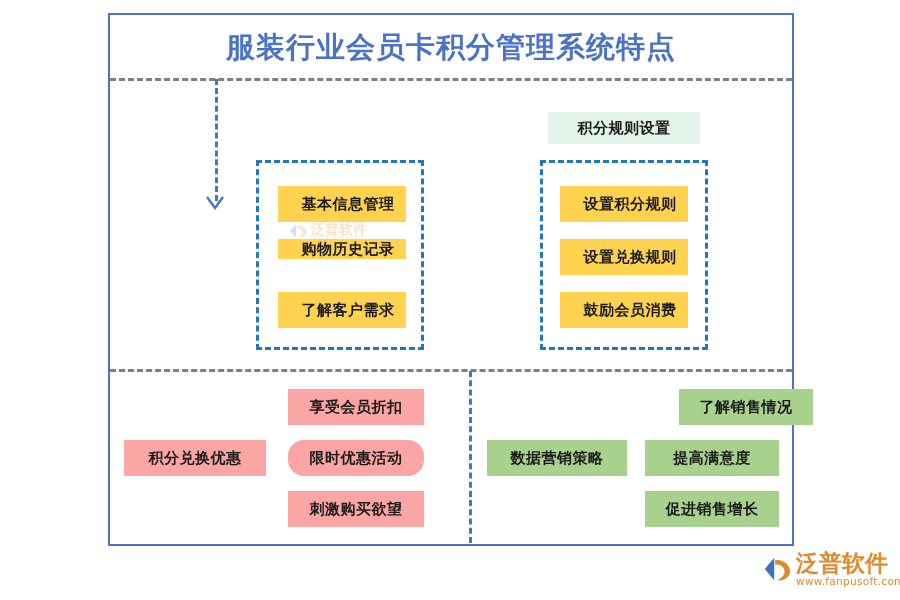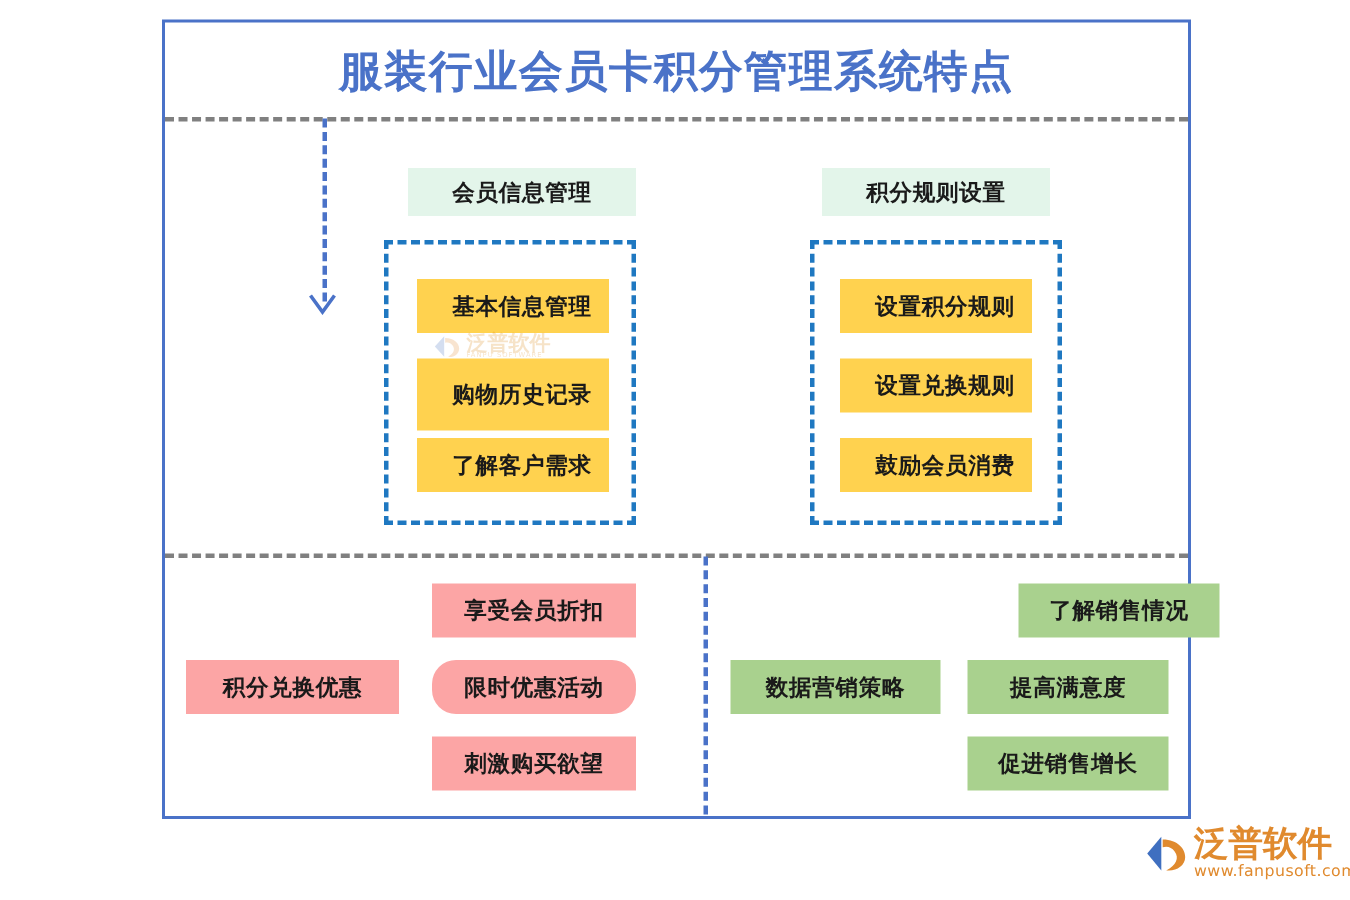--- a/index.html
+++ b/index.html
@@ -131,26 +131,25 @@
 
   <div class="arrow-line"></div>
   <div class="arrow-head">
     <svg viewBox="0 0 18 14" width="18" height="14">
       <polyline points="1,1 9,12 17,1" fill="none" stroke="#4a72c8" stroke-width="2.4"></polyline>
     </svg>
   </div>
 
   <div class="vdash"></div>
 
-  <div class="box mint" style="left:272px; top:112px; width:152px; height:32px;">会员信息管理</div>
 
   <div class="group-dashed" style="left:256px; top:160px; width:168px; height:190px;"></div>
 
   <div class="box yellow" style="left:278px; top:186px; width:128px; height:36px;">基本信息管理</div>
-  <div class="box yellow" style="left:278px; top:239px; width:128px; height:48px;">购物历史记录</div>
+  <div class="box yellow" style="left:278px; top:239px; width:128px; height:20px;">购物历史记录</div>
   <div class="box yellow" style="left:278px; top:292px; width:128px; height:36px;">了解客户需求</div>
 
   <div class="watermark">
     <svg class="wm-mark" viewBox="0 0 32 32">
       <path d="M3 16 L13 5 L13 27 Z" fill="#3f6fc0"></path>
       <path d="M14 7 C24 7 29 13 29 18 C29 24 23 28 17 27 C23 24 25 19 22 15 C20 12 17 11 14 12 Z" fill="#e08a2e"></path>
     </svg>
     <span class="wm-text">
       <span class="wm-cn">泛普软件</span>
       <span class="wm-en">FANPU SOFTWARE</span>

